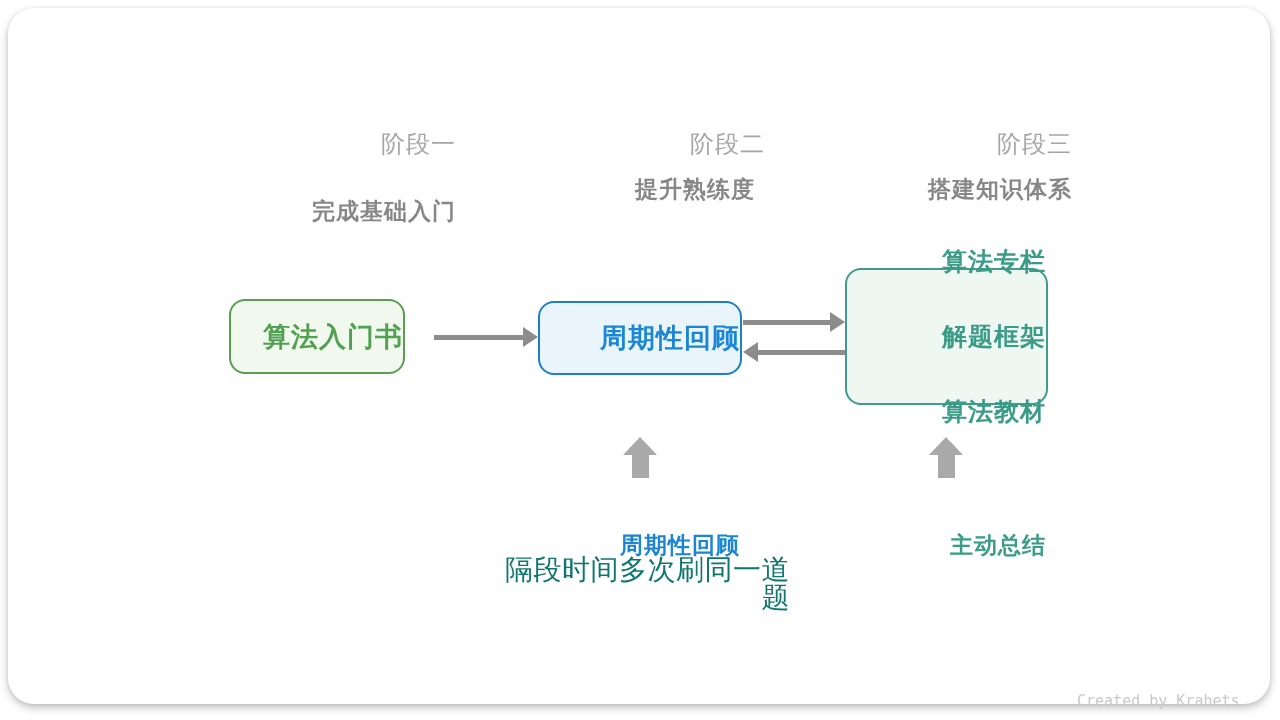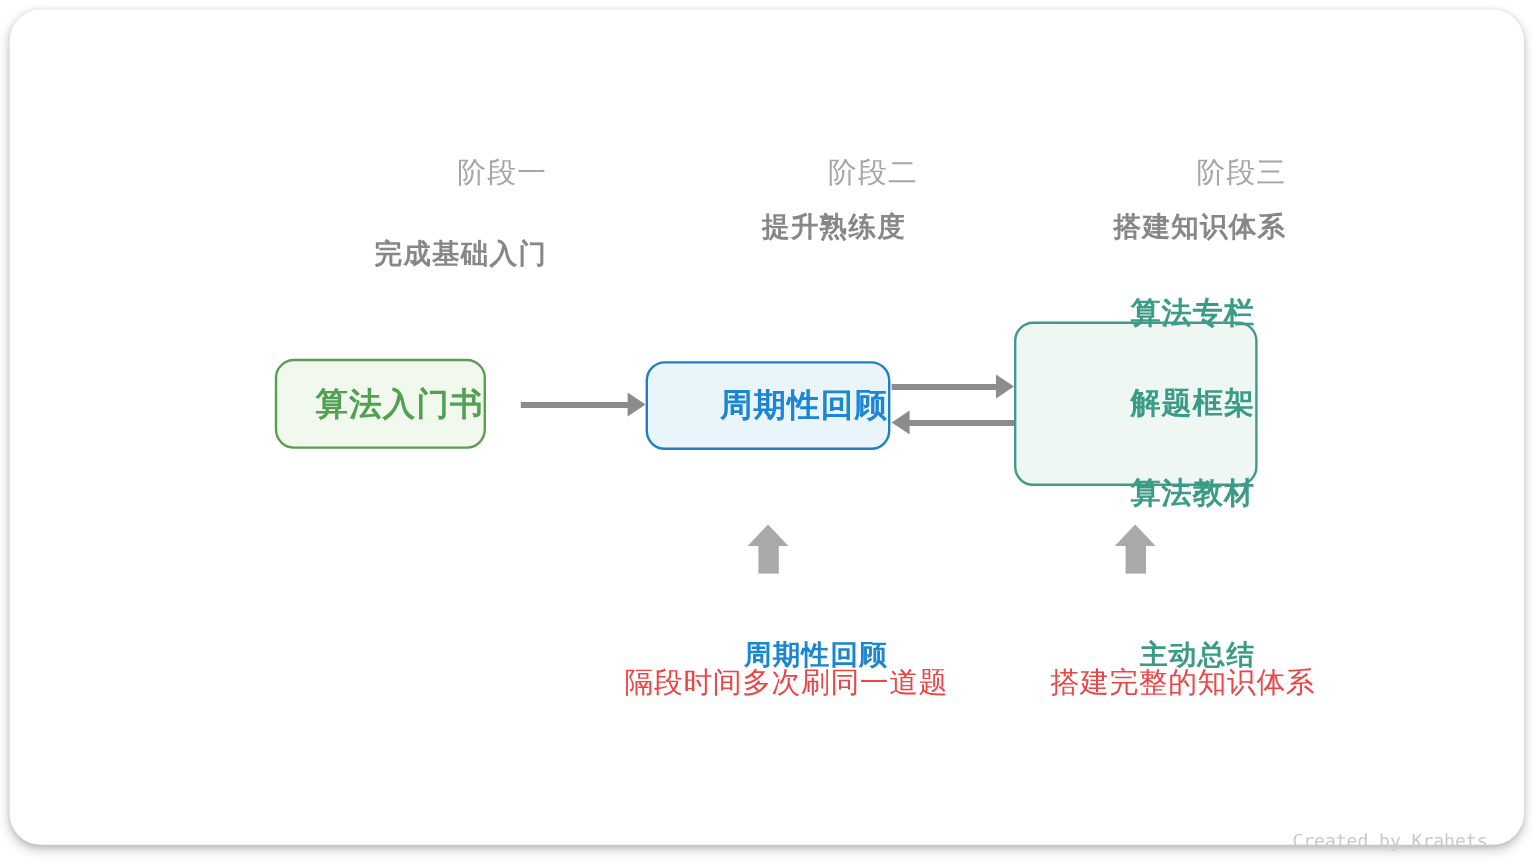--- a/index.html
+++ b/index.html
@@ -84,23 +84,23 @@
 
   .ann-heading {
     width: 200px;
     font-size: 23px;
     font-weight: bold;
     letter-spacing: 1px;
     margin-top: 22px;
   }
   .ann-desc {
     width: 300px;
-    font-size: 24px;
+    font-size: 28px;
     line-height: 28px;
-    color: #ef4444;
+    color: #0f766e;
     letter-spacing: 0.5px;
   }
 
   .footer-credit {
     font-family: "DejaVu Sans Mono", "Liberation Mono", monospace;
     font-size: 15px;
     color: #c9c9c9;
   }
 </style>
 </head>
@@ -156,16 +156,15 @@
   <div class="stem" style="background-color: rgb(169, 169, 169);"></div>
 </div>
 
 <div class="abs center ann-heading" style="left: 540px; top: 508px; color: rgb(26, 134, 210);">周期性回顾</div>
 <div class="abs center ann-desc" style="left:490px; top:556px;">
   <div>隔段时间多次刷同一道题</div>
 </div>
 
 <div class="abs center ann-heading" style="left: 846px; top: 508px; color: rgb(58, 156, 135);">主动总结</div>
 <div class="abs center ann-desc" style="left:796px; top:556px;">
-  <div>搭建完整的知识体系</div>
 </div>
 
 <div class="abs footer-credit" style="left:1077px; top:692px;">Created by Krahets</div>
 
 </body></html>

